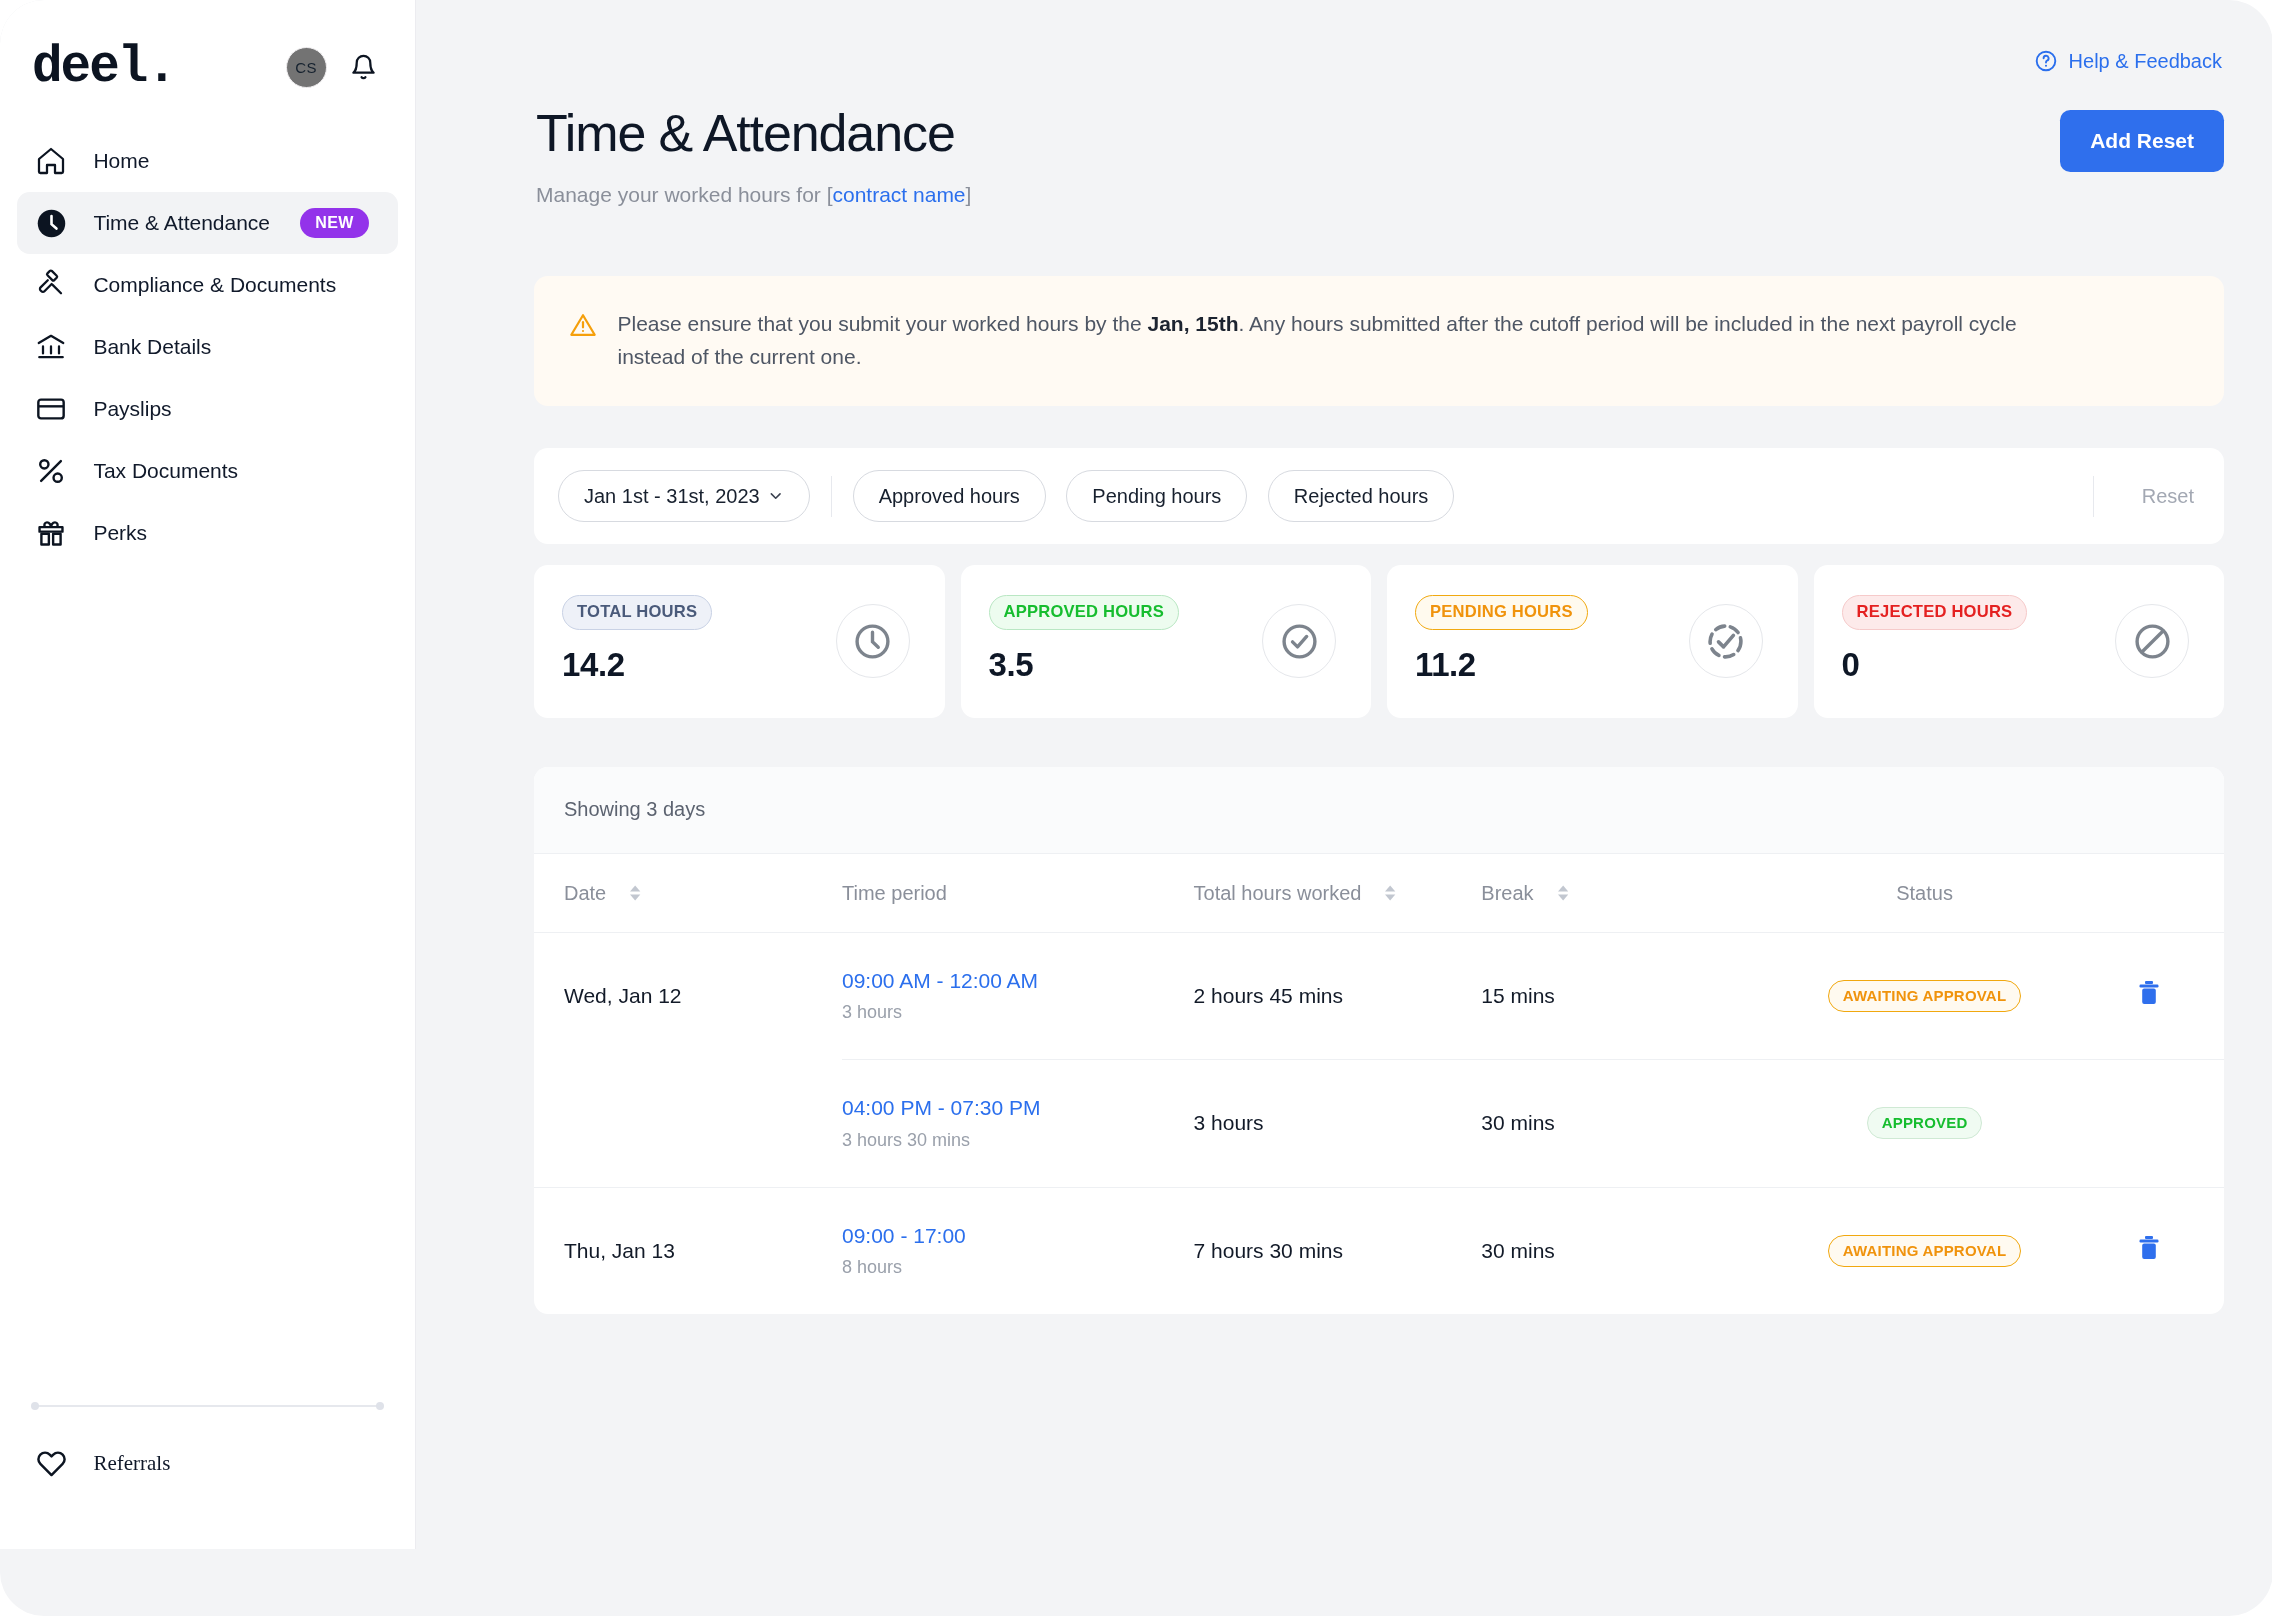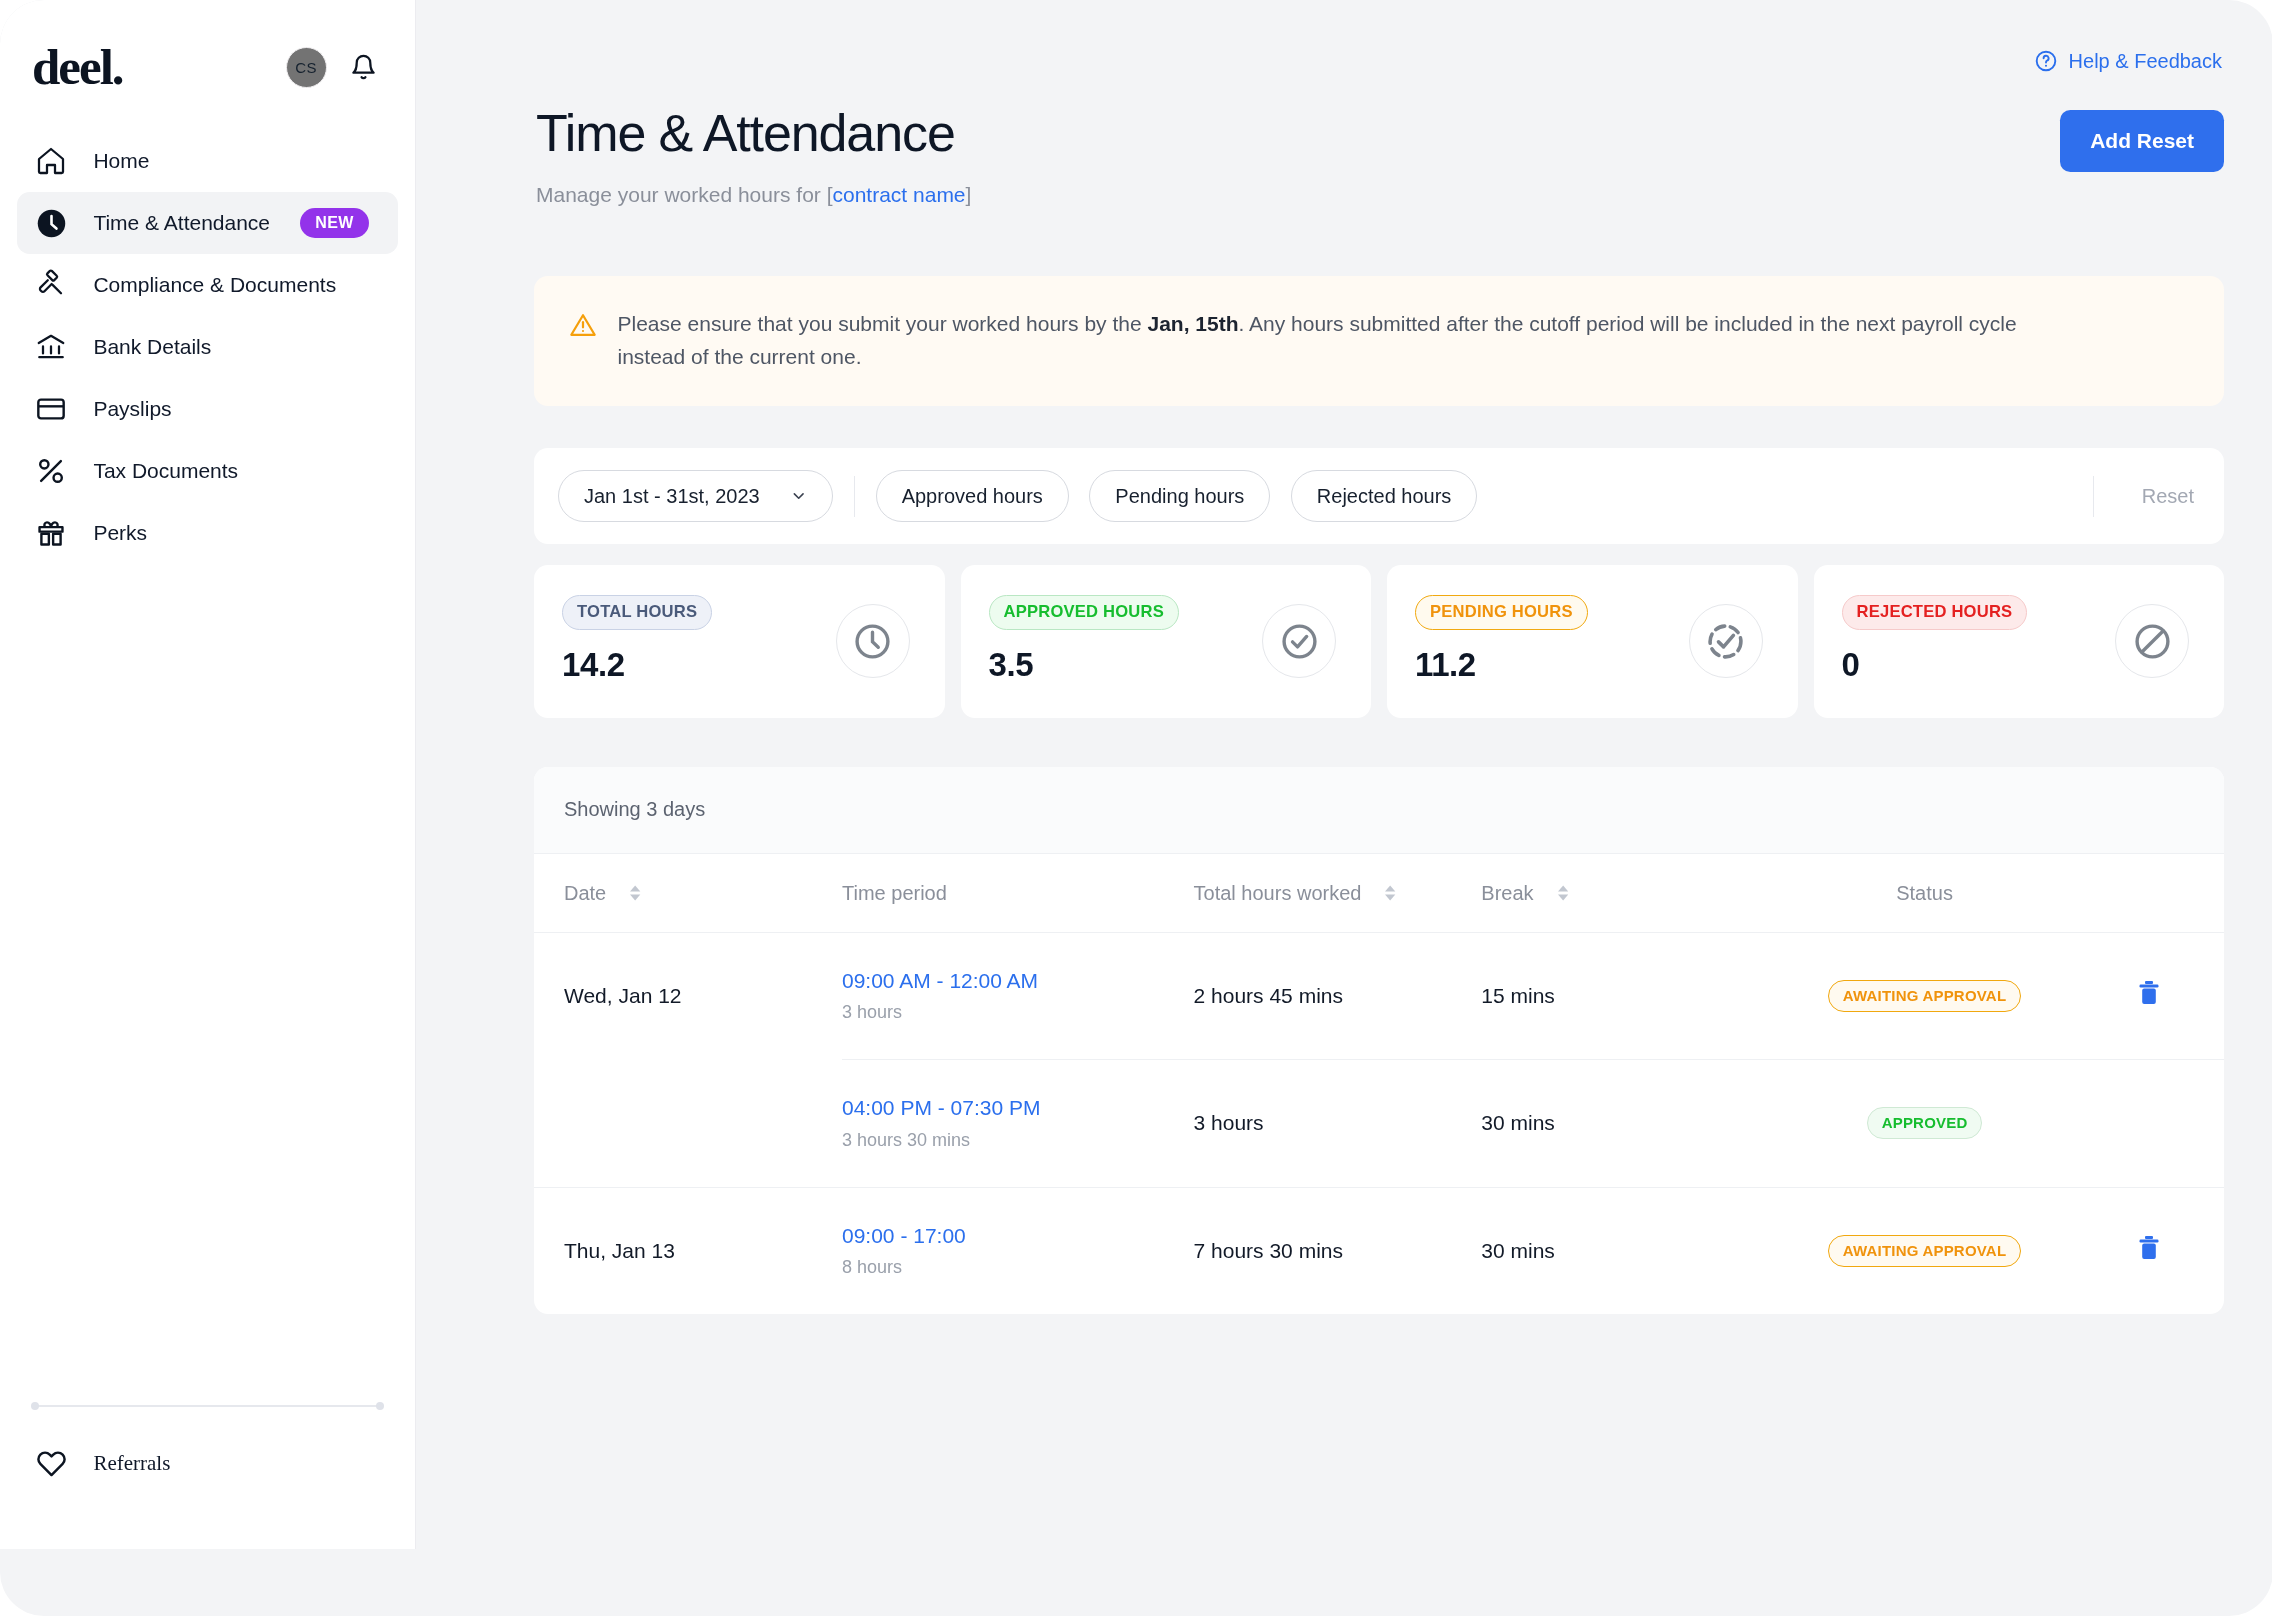--- a/index.html
+++ b/index.html
@@ -27,21 +27,21 @@
     border-top-left-radius: 44px;
     display: flex;
     flex-direction: column;
   }
   .brand-row {
     display: flex; align-items: center;
     padding: 39px 36px 0 32px;
     height: 95px;
   }
   .logo {
-    font-family: Liberation Serif, serif;
+    font-family: Liberation Mono, monospace;
     font-size: 51px;
     font-weight: 700;
     letter-spacing: -2px;
     color: #0c1421;
     line-height: 1;
   }
   .brand-spacer { flex: 1; }
   .avatar {
     width: 41px; height: 41px; border-radius: 50%;
     background: #737373;
@@ -129,21 +129,21 @@
     display: flex; align-items: center;
     padding: 0 30px 0 24px;
     gap: 20.5px;
   }
   .pill {
     border: 0.8px solid #d7dae0;
     background: #fff;
     border-radius: 788px;
     height: 52px;
     padding: 0 25px;
-    display: flex; align-items: center; gap: 30px;
+    display: flex; align-items: center; gap: 7px;
     font-size: 20px; color: #17202e;
     cursor: pointer; white-space: nowrap;
   }
   .vdiv { width: 1.6px; height: 41px; background: #e7e9ee; }
   .spacer { flex: 1; }
   .reset { font-size: 20px; color: #a3a8b3; cursor: pointer; padding-left: 27px; }
 
   
   .stats { margin-top: 20.5px; display: flex; gap: 16px; }
   .stat {

